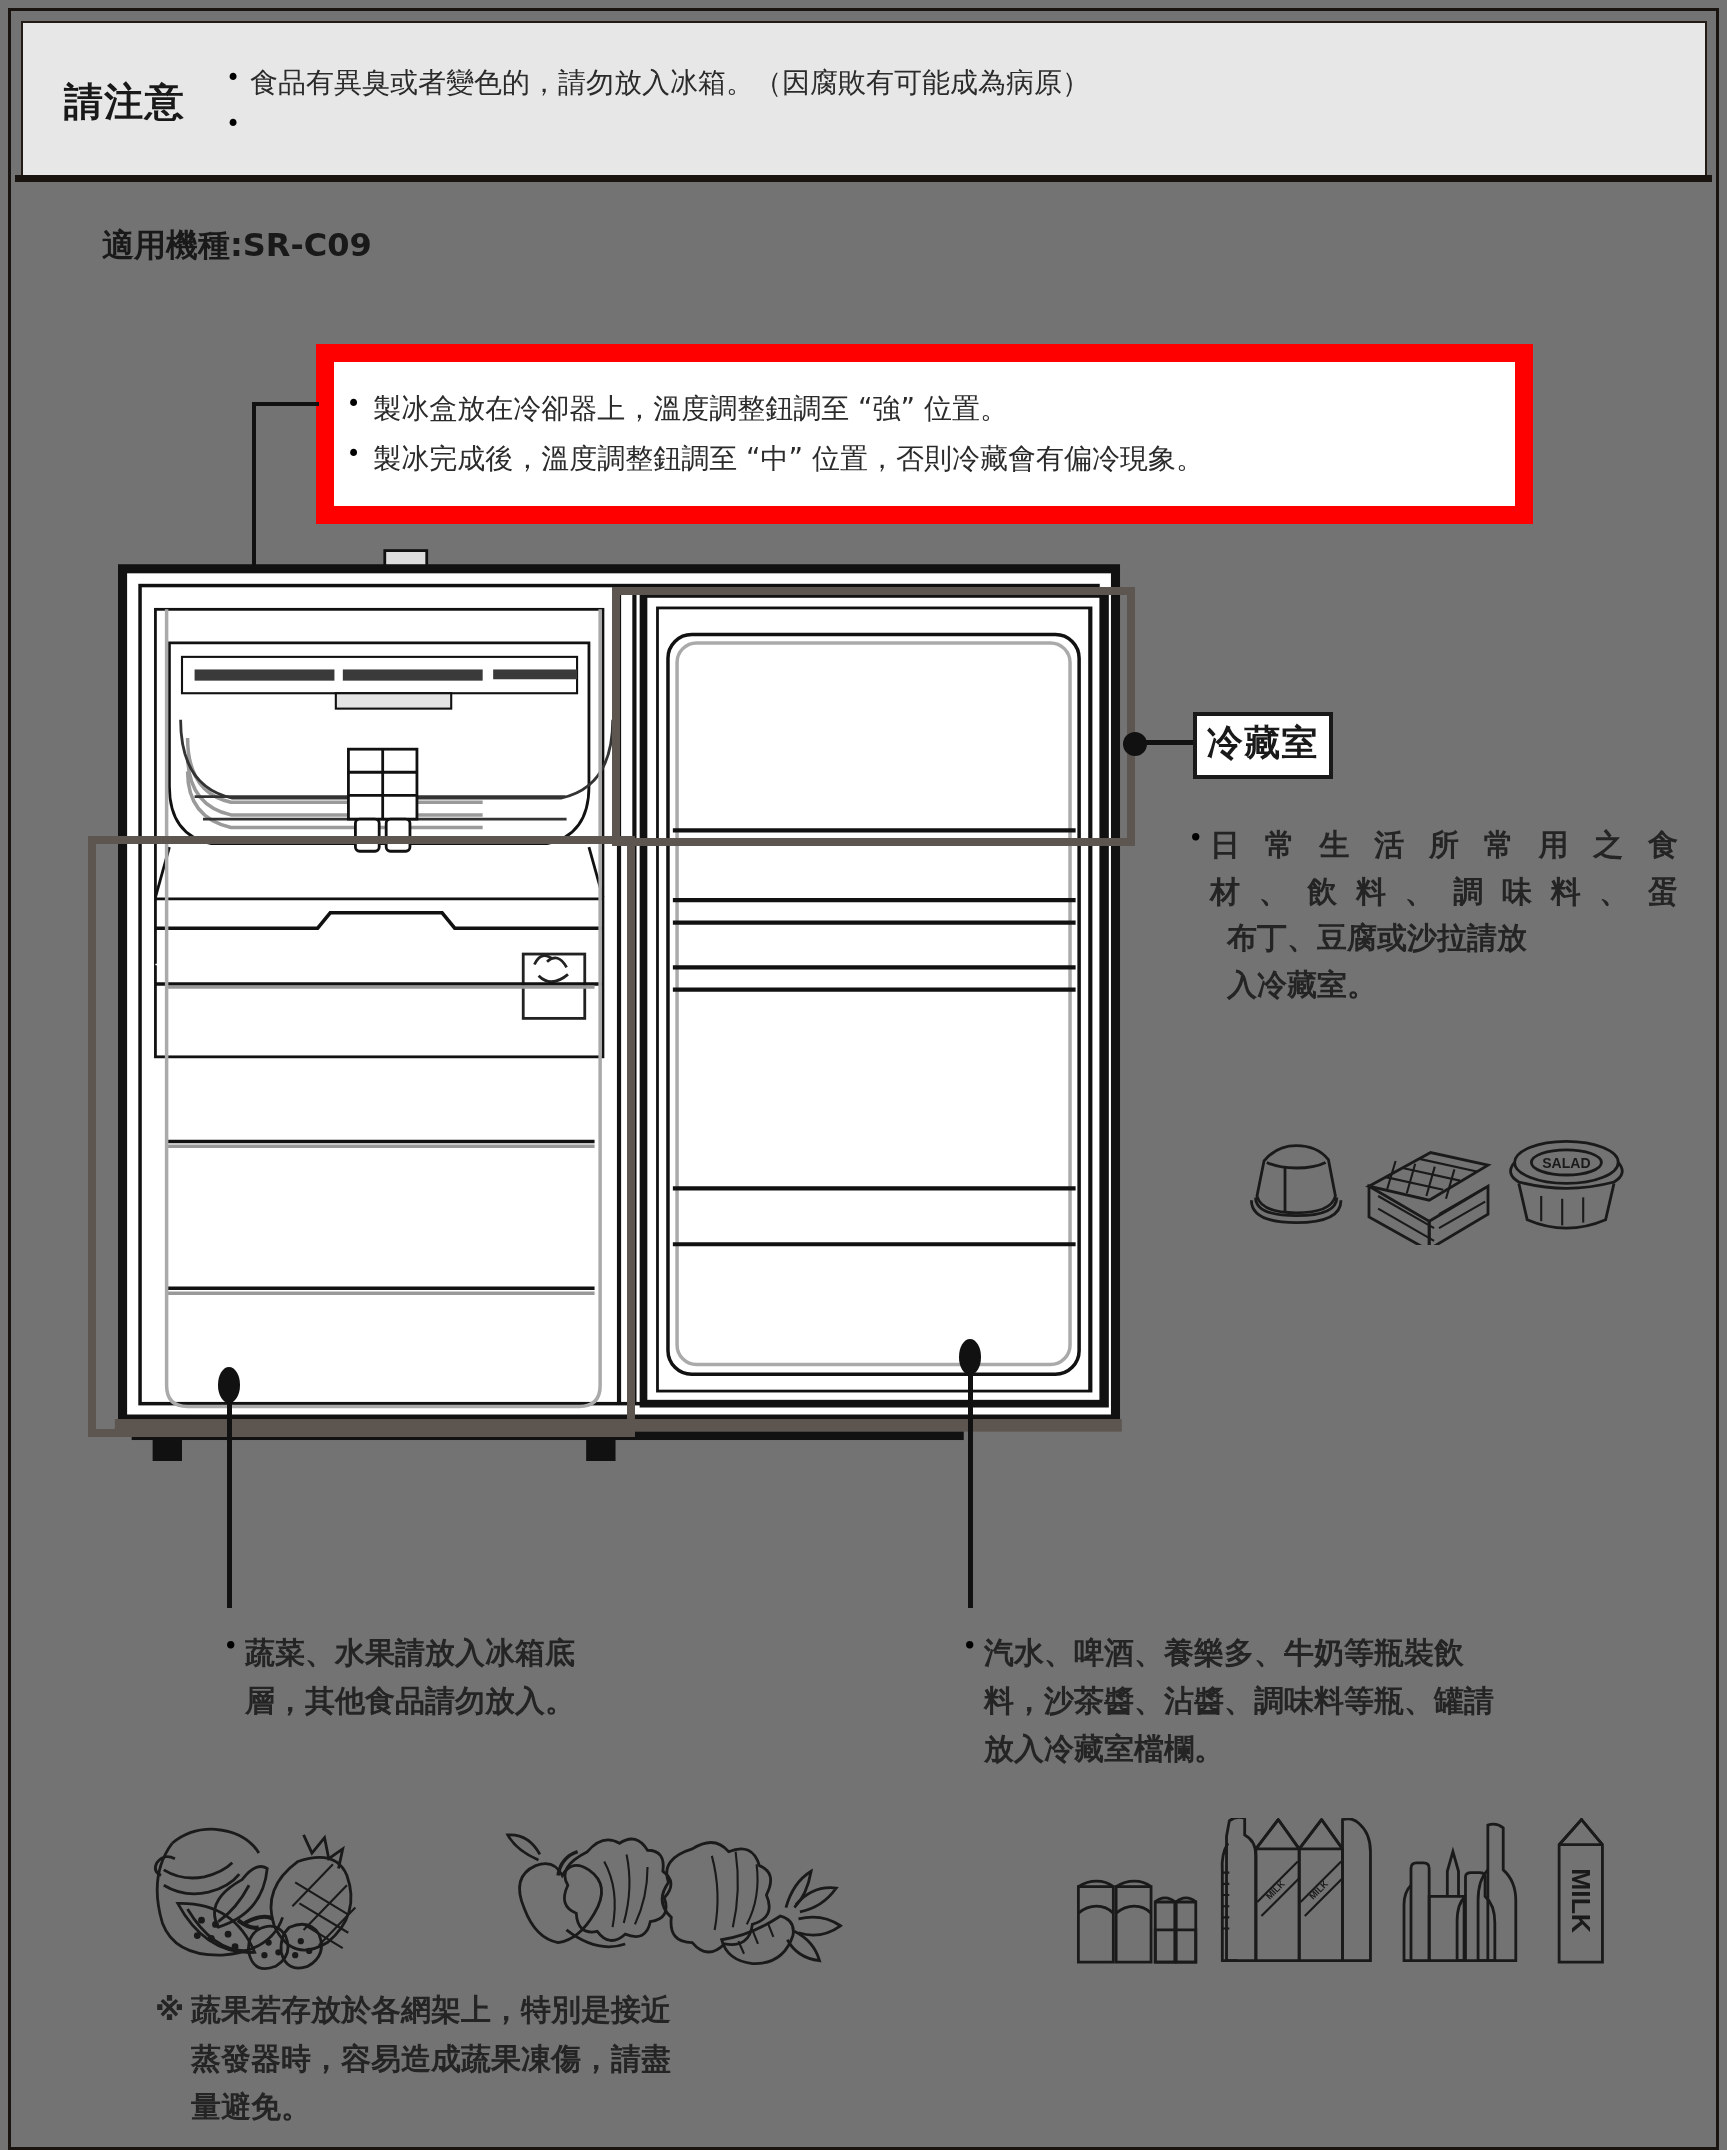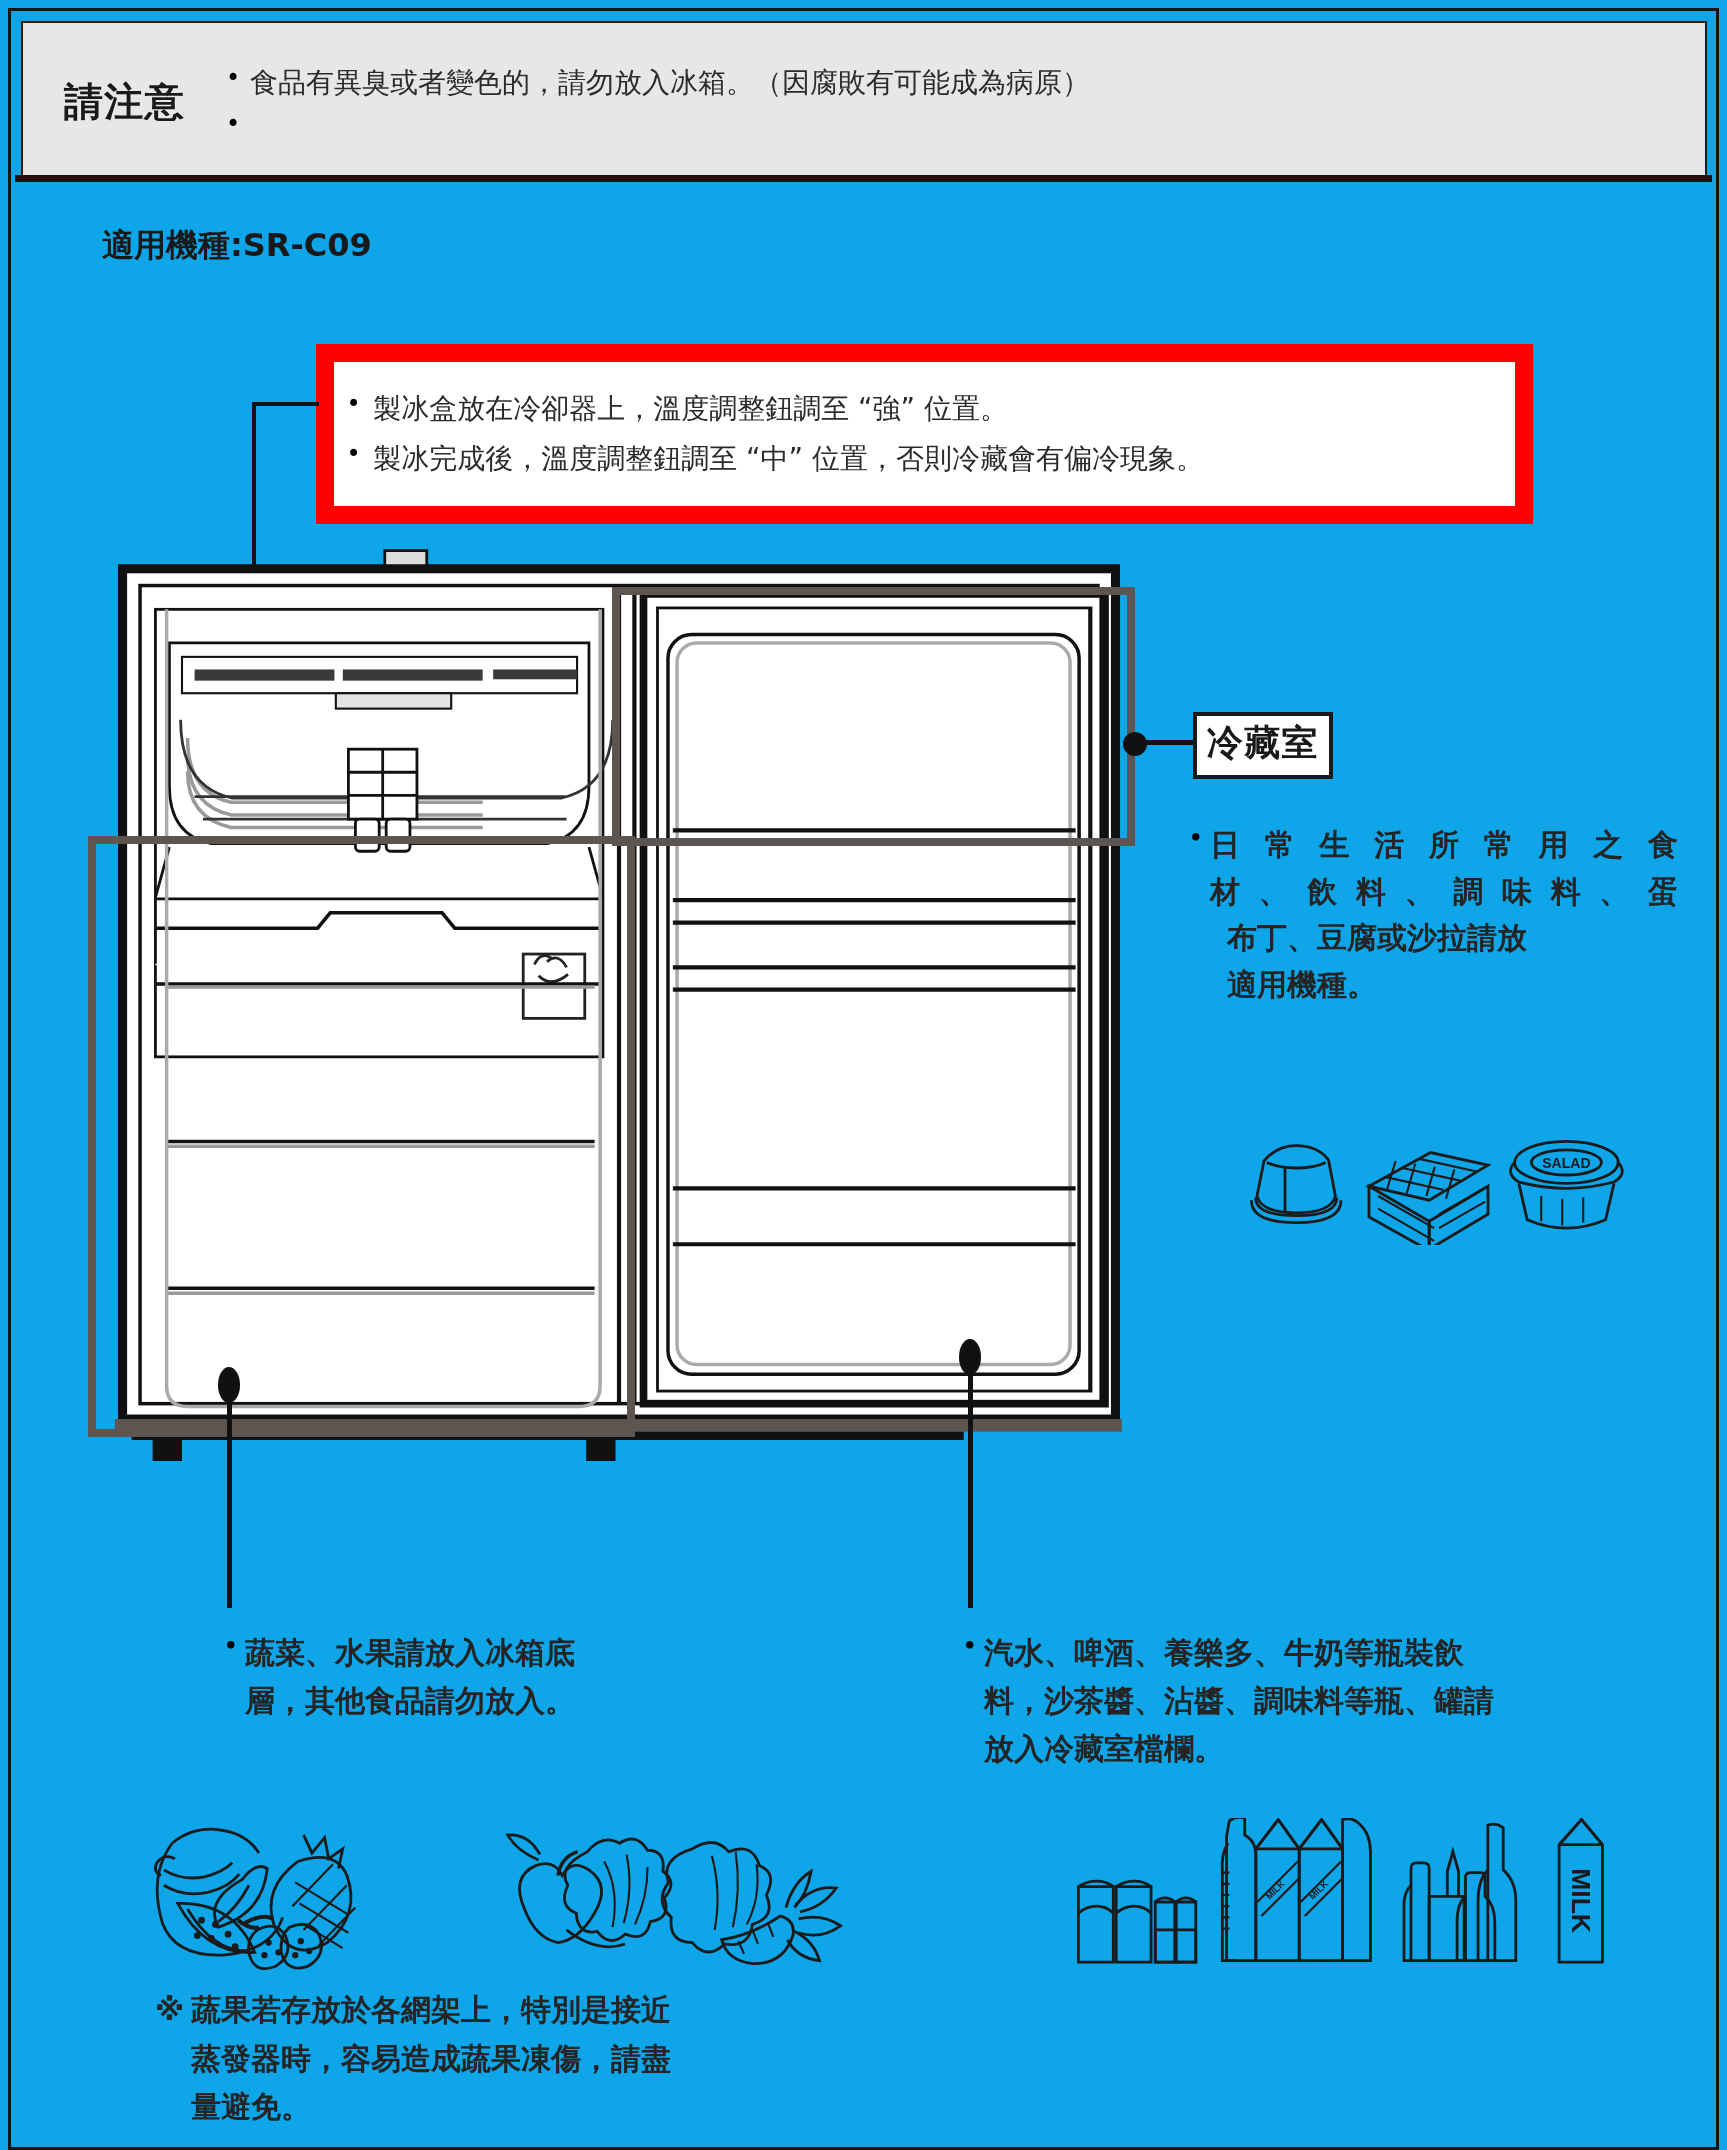--- a/index.html
+++ b/index.html
@@ -1,18 +1,18 @@
 <!DOCTYPE html>
 <html style="font-size:11.2px"><head>
 <meta charset="utf-8">
 <style>
   html,body{margin:0;padding:0;background:#ffffff;}
   body{font-family:"DejaVu Sans","Liberation Sans",sans-serif;}
   #page{
-    position:relative;width:1728px;height:2151px;background:#0ea5e9;
+    position:relative;width:1728px;height:2151px;background:#737373;
     box-sizing:border-box;overflow:hidden;
   }
   
   .outer-frame{
     position:absolute;left:8.4px;top:8.4px;width:1711px;height:2142px;
     border:3.5px solid #1a1410;box-sizing:border-box;
   }
   .notice-band{
     position:absolute;left:21px;top:21px;width:1686px;height:161px;
     background:#e7e7e7;border:2.1px solid #221b16;box-sizing:border-box;
@@ -233,21 +233,21 @@
   <div class="right-text">
     <div class="rt-row">
       <span class="bul">•</span>
       <span style="flex:1 1 auto;">
         <span class="rt-just" style="display:block;">日常生活所常用之食</span>
         <span class="rt-just" style="display:block;">材、飲料、調味料、蛋</span>
       </span>
     </div>
     <div class="rt-sub">
       <div>布丁、豆腐或沙拉請放</div>
-      <div>適用機種。</div>
+      <div>入冷藏室。</div>
     </div>
   </div>
 
   <svg class="icons" style="left:1236px;top:1119px;" width="392" height="126" viewBox="0 0 560 180" xmlns="http://www.w3.org/2000/svg">
     <g fill="none" stroke="#1a1a1a" stroke-width="4">
 
       <g>
         <path d="M40,60 q18,-22 46,-22 q30,0 46,20 l10,52 q-6,24 -56,24 q-50,0 -56,-24 z"></path>
         <path d="M28,112 q0,26 58,26 q58,0 58,-26"></path>
         <path d="M22,116 q0,32 64,32 q64,0 64,-32"></path>

